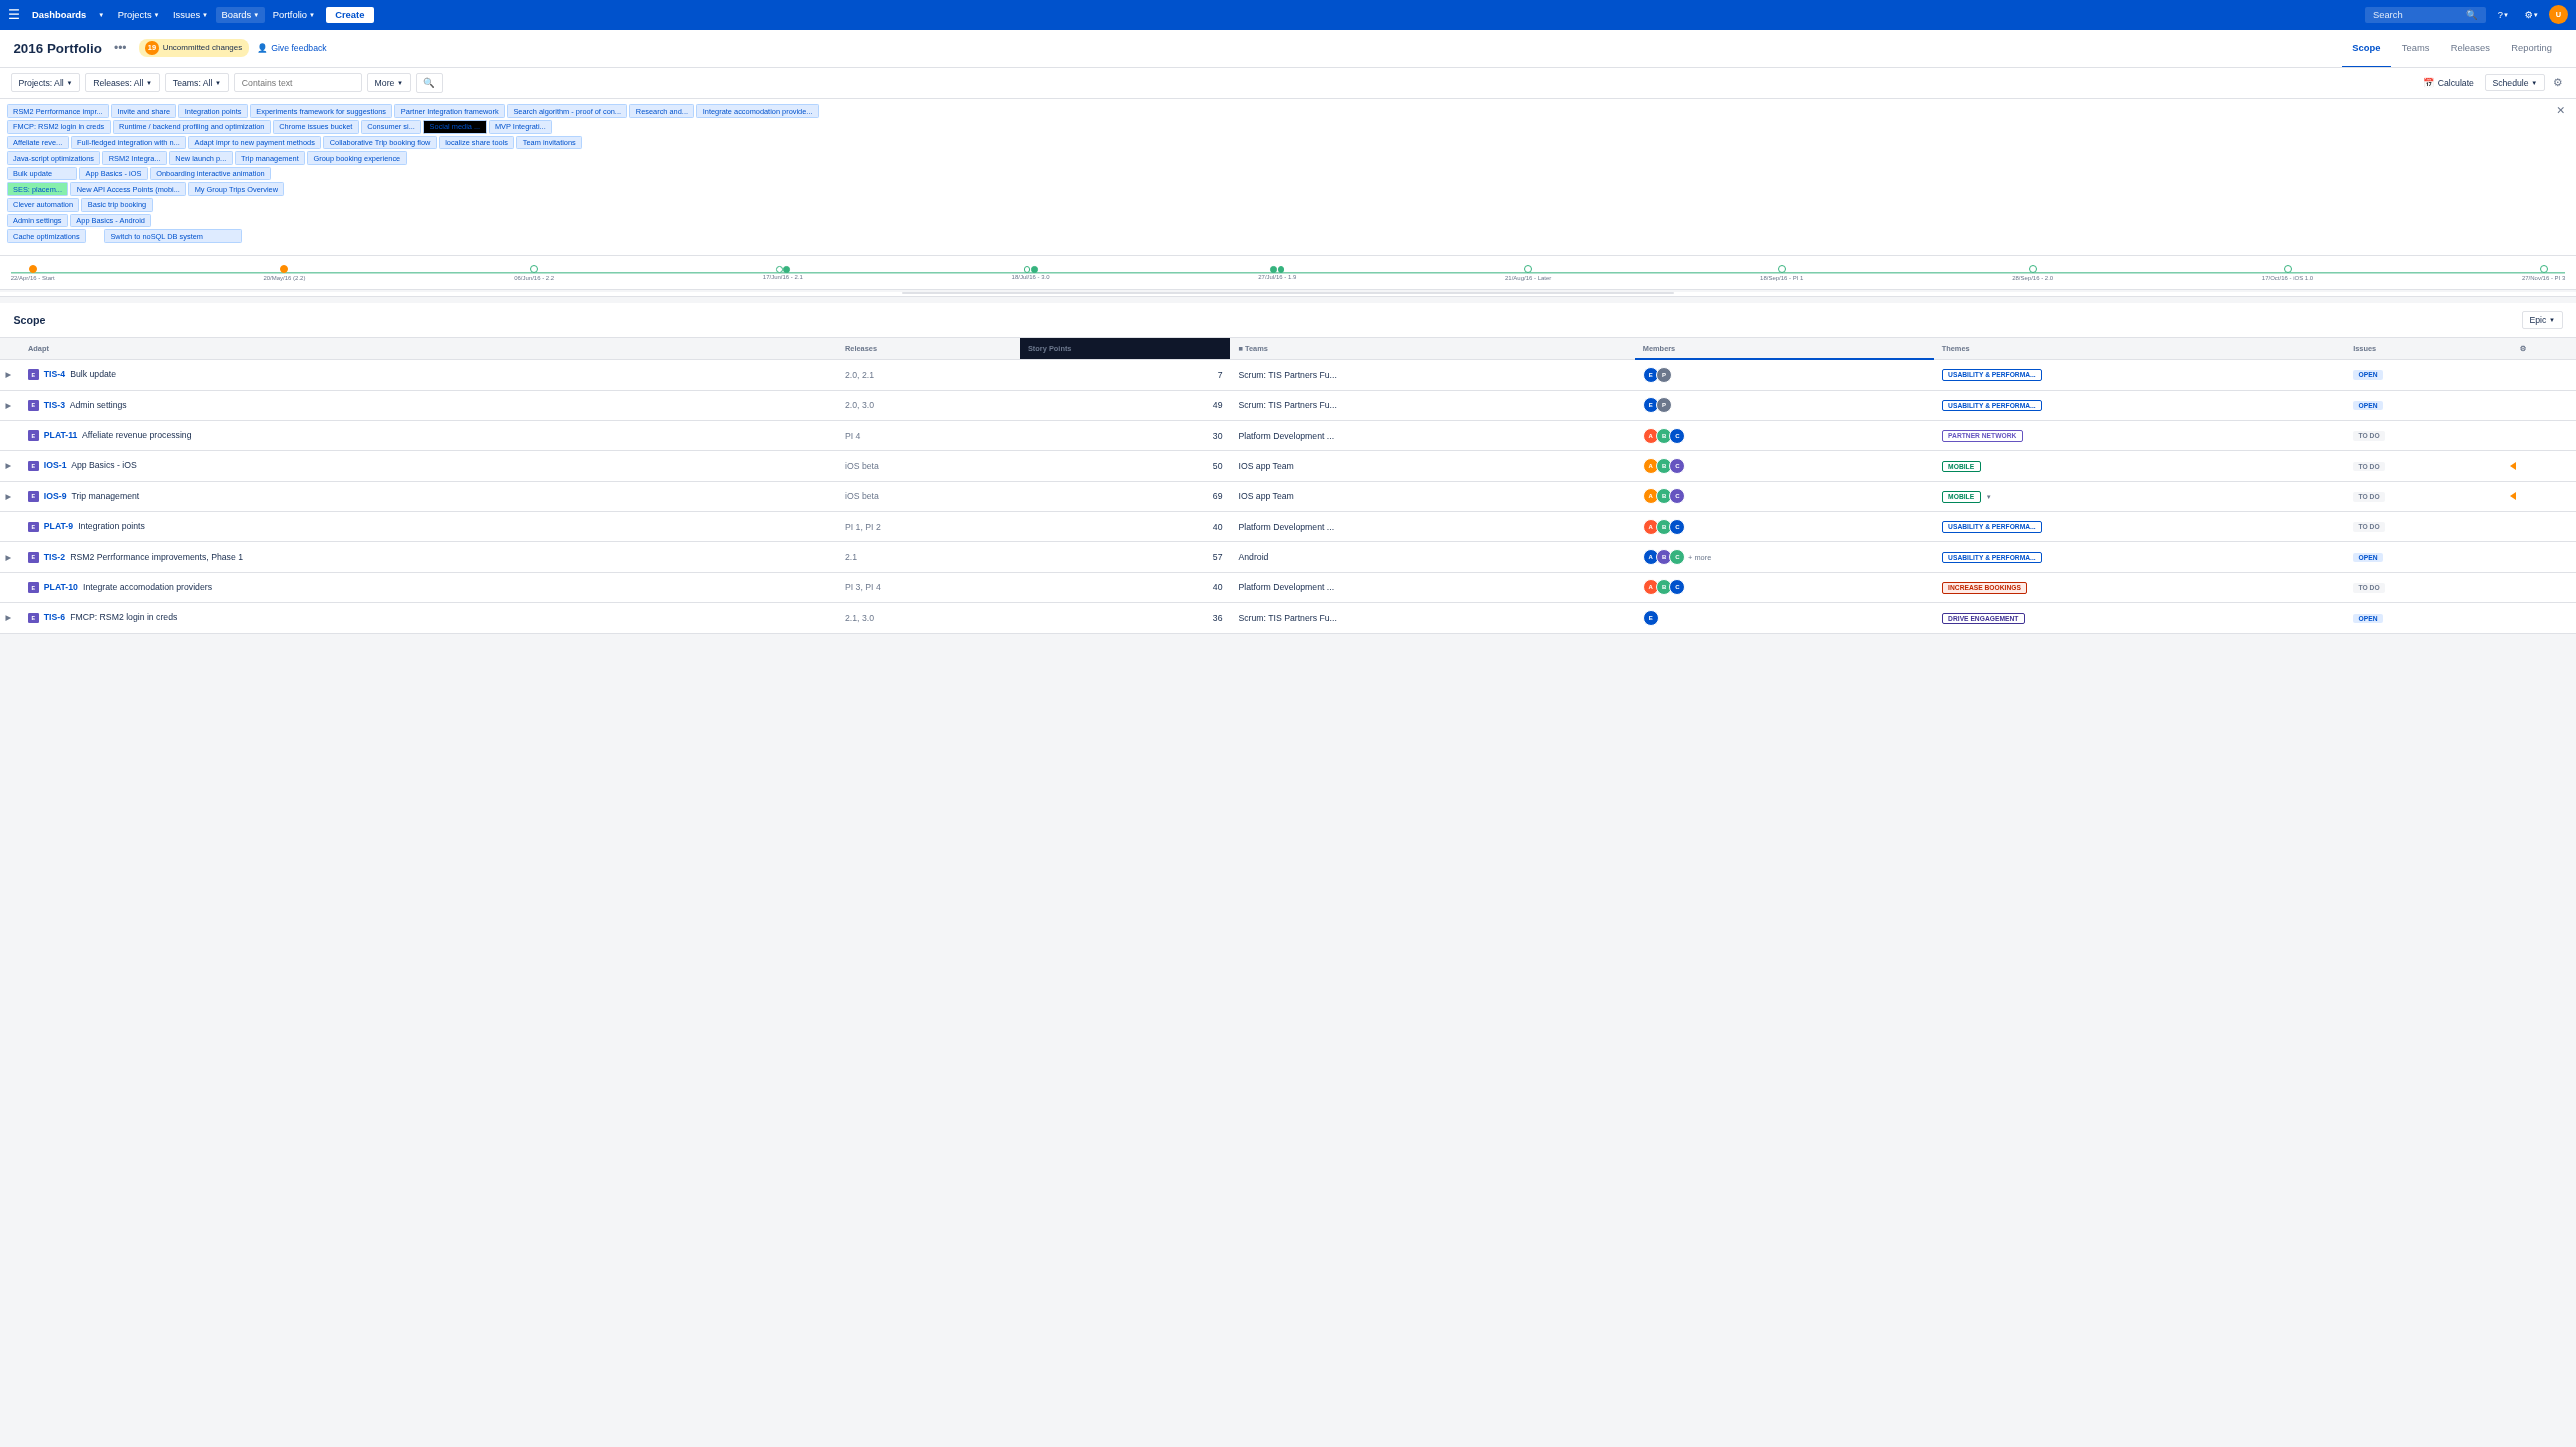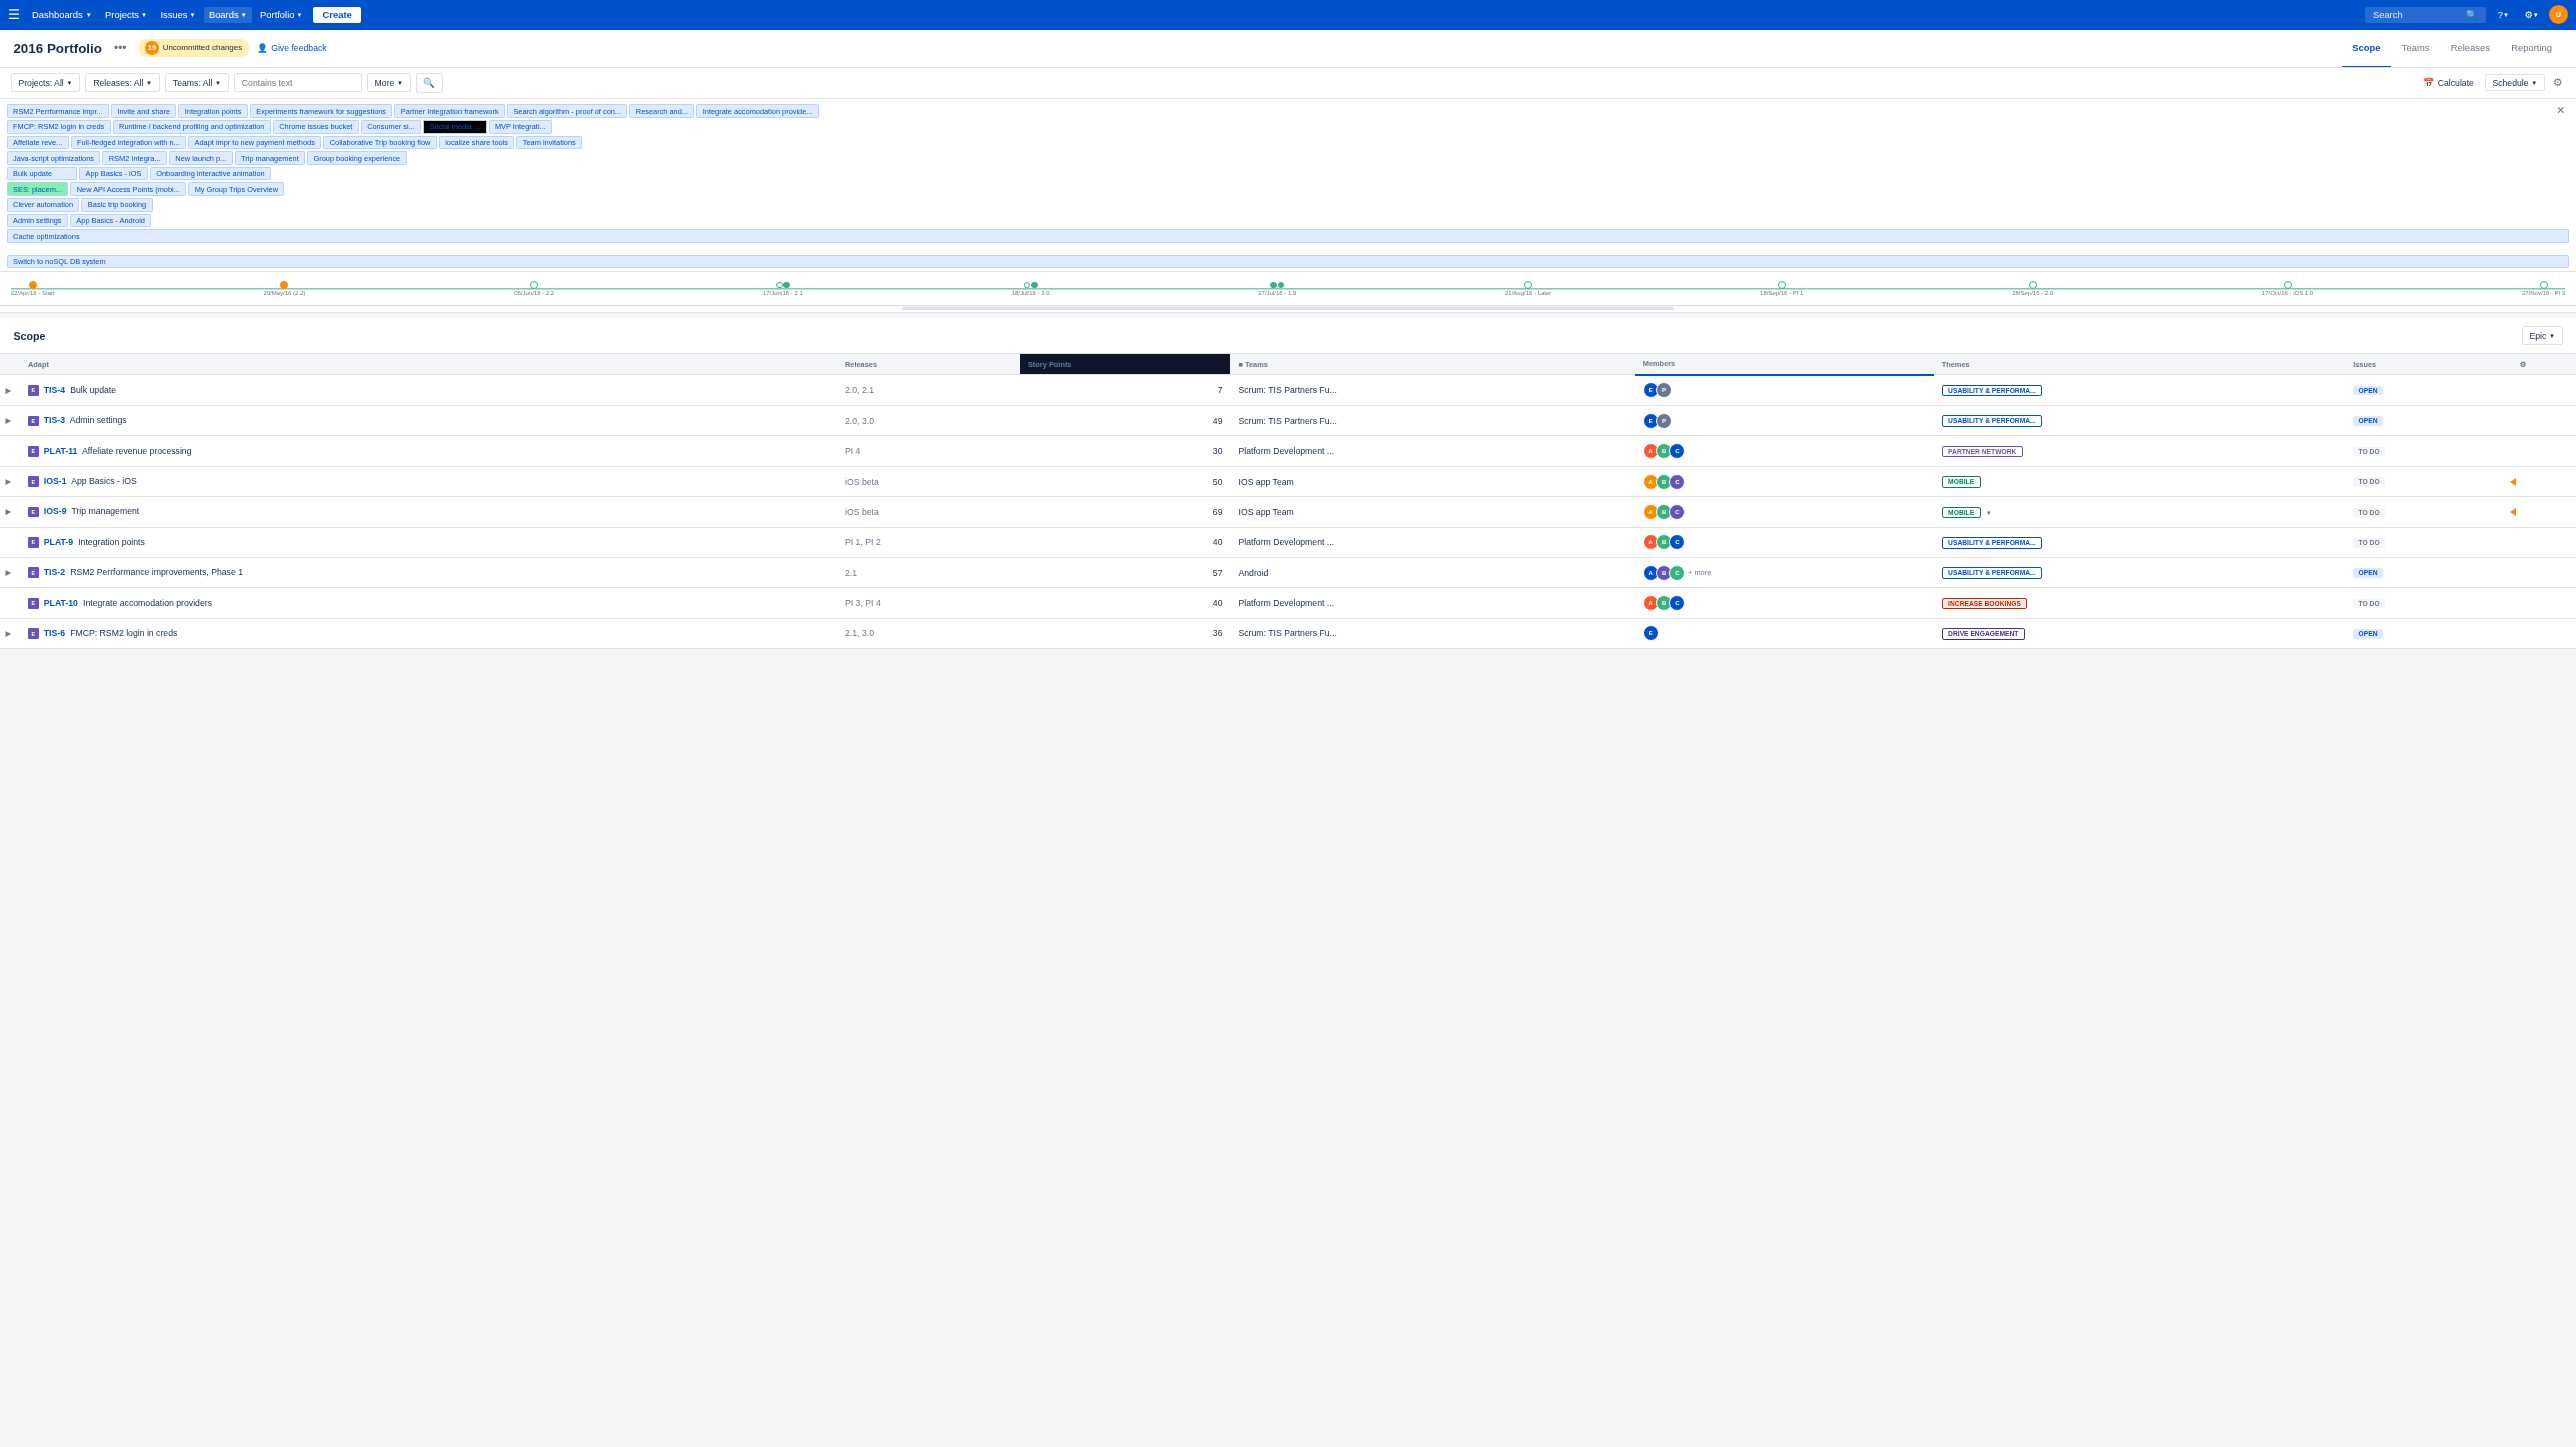--- a/index.html
+++ b/index.html
@@ -9,21 +9,21 @@
     ::-webkit-scrollbar { width: 4px; height: 4px; }
     ::-webkit-scrollbar-track { background: #f4f5f7; }
     ::-webkit-scrollbar-thumb { background: #c1c7d0; border-radius: 2px; }
   </style>
 </head>
 <body>
 
 <nav style="display:flex;align-items:center;height:29.5px;background:#0052cc;color:white;padding:0 8px;gap:2.7px;">
   <span style="font-size:13.4px;margin-right:4px;cursor:pointer;color:white;">☰</span>
 
-  <div style="display:flex;align-items:center;gap:3px;padding:2.7px 5.4px;border-radius:2px;cursor:pointer;font-size:9.4px;color:white;">
+  <div style="display:flex;align-items:center;gap:12px;padding:2.7px 5.4px;border-radius:2px;cursor:pointer;font-size:9.4px;color:white;font-weight:bold;">
     <span>Dashboards</span>
     <span style="font-size:6px;">▼</span>
   </div>
   <div style="display:flex;align-items:center;gap:2px;padding:2.7px 5.4px;border-radius:2px;cursor:pointer;font-size:9.4px;color:white;">
     <span>Projects</span>
     <span style="font-size:6px;">▼</span>
   </div>
   <div style="display:flex;align-items:center;gap:2px;padding:2.7px 5.4px;border-radius:2px;cursor:pointer;font-size:9.4px;color:white;">
     <span>Issues</span>
     <span style="font-size:6px;">▼</span>
@@ -171,21 +171,21 @@
     <div style="display:flex;flex-wrap:wrap;gap:2px;margin-bottom:2px;">
       <span style="background:#deebff;color:#0052cc;border-radius:1.3px;padding:1.3px 5.4px;font-size:7.4px;white-space:nowrap;cursor:pointer;border:0.7px solid #b3d4ff;">Clever automation</span>
       <span style="background:#deebff;color:#0052cc;border-radius:1.3px;padding:1.3px 5.4px;font-size:7.4px;white-space:nowrap;cursor:pointer;border:0.7px solid #b3d4ff;">Basic trip booking</span>
     </div>
 
     <div style="display:flex;flex-wrap:wrap;gap:2px;margin-bottom:2px;">
       <span style="background:#deebff;color:#0052cc;border-radius:1.3px;padding:1.3px 5.4px;font-size:7.4px;white-space:nowrap;cursor:pointer;border:0.7px solid #b3d4ff;">Admin settings</span>
       <span style="background:#deebff;color:#0052cc;border-radius:1.3px;padding:1.3px 5.4px;font-size:7.4px;white-space:nowrap;cursor:pointer;border:0.7px solid #b3d4ff;">App Basics - Android</span>
     </div>
 
-    <div style="display:flex;flex-wrap:wrap;gap:12px;margin-bottom:0;flex-direction:column;">
+    <div style="display:flex;flex-wrap:wrap;gap:18px;margin-bottom:10px;">
       <span style="background:#deebff;color:#0052cc;border-radius:1.3px;padding:1.3px 5.4px;font-size:7.4px;white-space:nowrap;cursor:pointer;border:0.7px solid #b3d4ff;">Cache optimizations</span>
       <span style="background:#deebff;color:#0052cc;border-radius:1.3px;padding:1.3px 38px 1.3px 5.4px;font-size:7.4px;white-space:nowrap;cursor:pointer;border:0.7px solid #b3d4ff;">Switch to noSQL DB system</span>
     </div>
   </div>
 
   <div style="position:relative;background:white;border-top:0.7px solid #dfe1e6;padding:4px 10.7px;height:34px;display:flex;align-items:center;">
     <div style="position:absolute;left:10.7px;right:10.7px;height:1.3px;background:#36b37e;top:50%;transform:translateY(-50%);"></div>
     <div style="display:flex;justify-content:space-between;width:100%;position:relative;z-index:2;align-items:center;">
 
       <div style="display:flex;flex-direction:column;align-items:center;gap:1.3px;">

